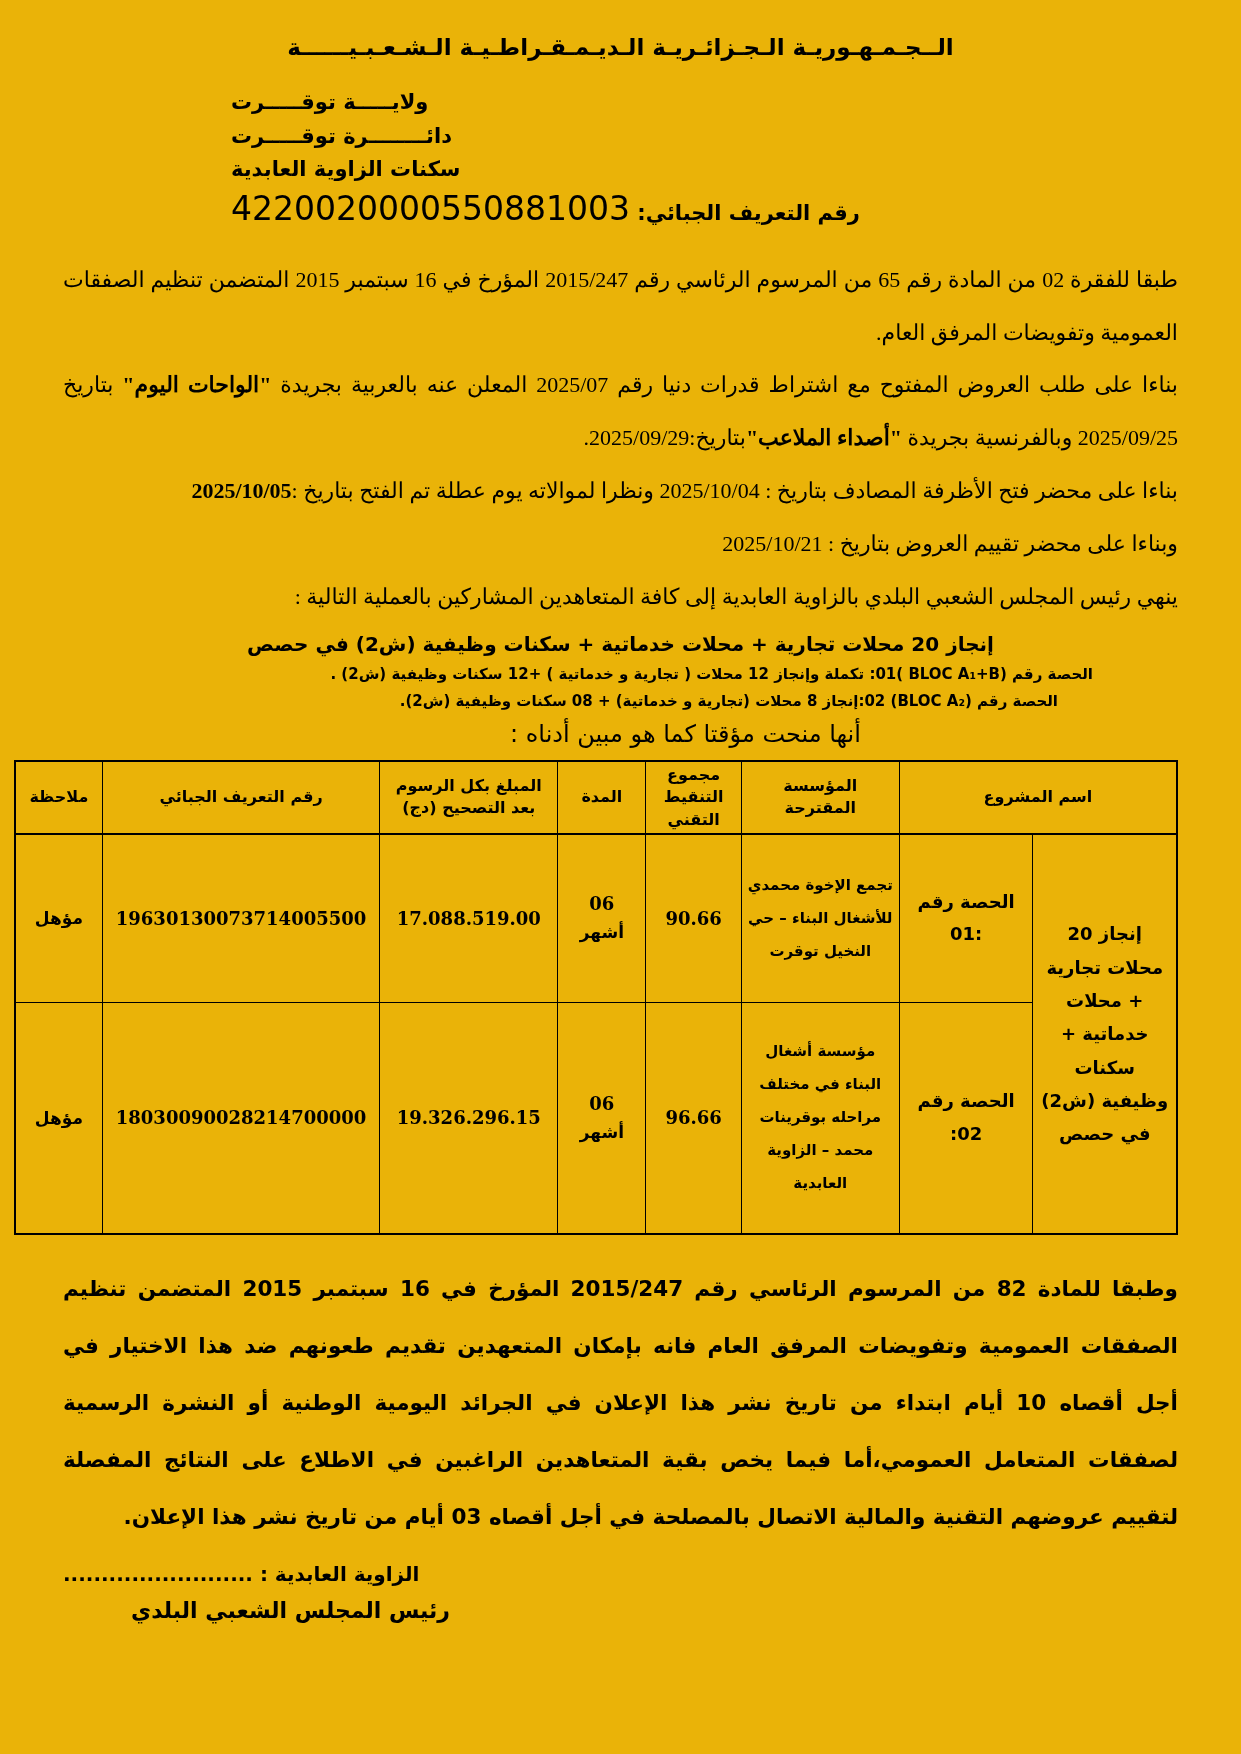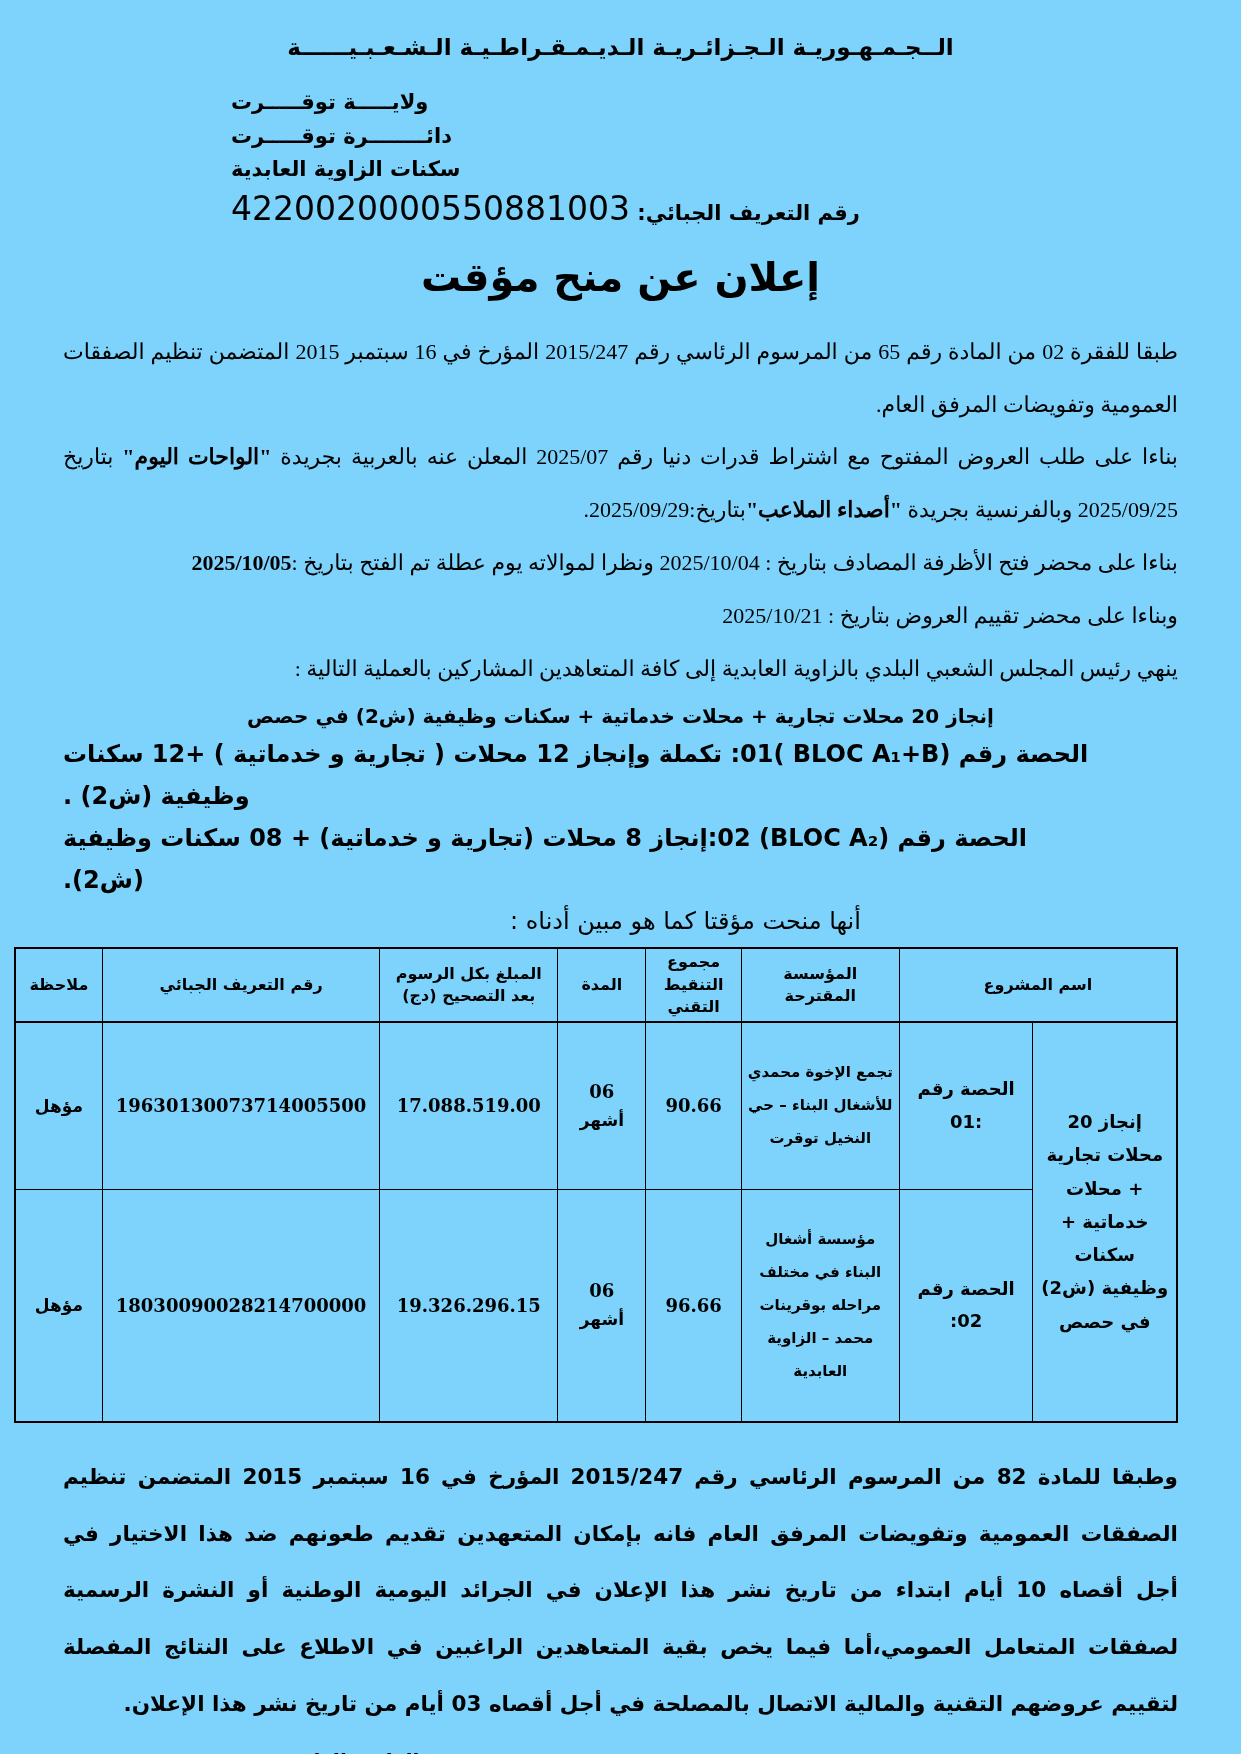--- a/index.html
+++ b/index.html
@@ -1,17 +1,17 @@
 <!DOCTYPE html>
 <html lang="ar" dir="rtl"><head>
 <meta charset="utf-8">
 <style>
   html,body{margin:0;padding:0;background:#888;}
   .page{
-    width:1241px;height:1754px;background:#7dd3fc;color:#000;
+    width:1241px;height:1754px;background:#eab308;color:#000;
     direction:rtl;position:relative;margin:0 auto;overflow:hidden;
     font-family:"DejaVu Sans",sans-serif;
   }
   .content{padding:34px 63px 0 63px;}
 
   .republic-title{text-align:center;font-weight:bold;font-size:23px;}
 
   .letterhead{margin-top:26px;padding-left:168px;text-align:left;
               font-weight:bold;font-size:21px;line-height:1.6;}
   .letterhead .lh-line{text-align:left;direction:rtl;}
@@ -20,21 +20,21 @@
   .tax-line{padding-left:168px;text-align:left;margin-top:2px;
             font-weight:bold;font-size:21px;white-space:nowrap;}
   .tax-number{font-size:33px;font-weight:normal;letter-spacing:0px;}
 
   .doc-title{text-align:center;font-weight:bold;font-size:40px;margin-top:26px;}
 
   .intro{margin-top:26px;font-size:22px;}
   .intro p{margin:0;text-align:justify;text-align-last:right;line-height:2.4;font-family:Liberation Serif, serif;}
   .intro p.single{text-align:right;}
   .lots-title{font-weight:bold;font-size:20px;text-align:center;line-height:1.7;margin-top:4px;}
-  .lot-line{font-weight:bold;font-size:24px;line-height:1.75;text-align:left;}
+  .lot-line{font-weight:bold;font-size:15px;line-height:1.75;text-align:right;}
   .lot-1{padding-left:0;padding-right:85px;}
   .lot-2{padding-right:120px;}
   .granted-line{font-size:24px;text-align:right;padding-left:65px;text-align:right;
                 direction:rtl;margin-top:6px;text-align:right;}
   .granted-line{text-align:center;}
   .granted-inner{display:inline-block;direction:rtl;padding-left:65px;}
 
   table.award{width:1164px;margin:12px auto 0 auto;border-collapse:collapse;
               border:2px solid #000;table-layout:fixed;}
   table.award th,table.award td{border:1px solid #000;text-align:center;
@@ -87,21 +87,20 @@
         <div class="lh-line">دائــــــــرة توقـــــرت</div>
         <div class="lh-line">سكنات الزاوية العابدية</div>
       </div>
     </div>
 
     <div class="tax-line">
       <span>رقم التعريف الجبائي:</span>
       <span class="tax-number">4220020000550881003</span>
     </div>
 
-    <div class="doc-title">إعلان عن منح مؤقت</div>
 
     <div class="intro">
       <p>طبقا للفقرة 02 من المادة رقم 65 من المرسوم الرئاسي رقم 2015/247 المؤرخ في 16 سبتمبر 2015 المتضمن تنظيم الصفقات العمومية وتفويضات المرفق العام.</p>
       <p><span>بناءا على طلب العروض المفتوح مع اشتراط قدرات دنيا رقم 2025/07 المعلن عنه بالعربية بجريدة </span><b>"الواحات اليوم"</b><span> بتاريخ 2025/09/25 وبالفرنسية بجريدة </span><b>"أصداء الملاعب"</b><span>بتاريخ:2025/09/29.</span></p>
       <p><span>بناءا على محضر فتح الأظرفة  المصادف بتاريخ : 2025/10/04 ونظرا لموالاته يوم عطلة تم الفتح بتاريخ :</span><b>2025/10/05</b></p>
       <p class="single">وبناءا على محضر تقييم العروض بتاريخ : 2025/10/21</p>
       <p class="single">ينهي رئيس المجلس الشعبي البلدي بالزاوية العابدية إلى كافة المتعاهدين المشاركين بالعملية التالية :</p>
       <div class="lots-title">إنجاز 20 محلات تجارية + محلات خدماتية + سكنات وظيفية (ش2)  في حصص</div>
       <div class="lot-line lot-1">الحصة رقم (BLOC A₁+B )01: تكملة وإنجاز 12 محلات ( تجارية و خدماتية ) +12 سكنات وظيفية (ش2)  .</div>
       <div class="lot-line lot-2">الحصة رقم (BLOC A₂) 02:إنجاز 8 محلات (تجارية و خدماتية) +  08 سكنات وظيفية (ش2).</div>

